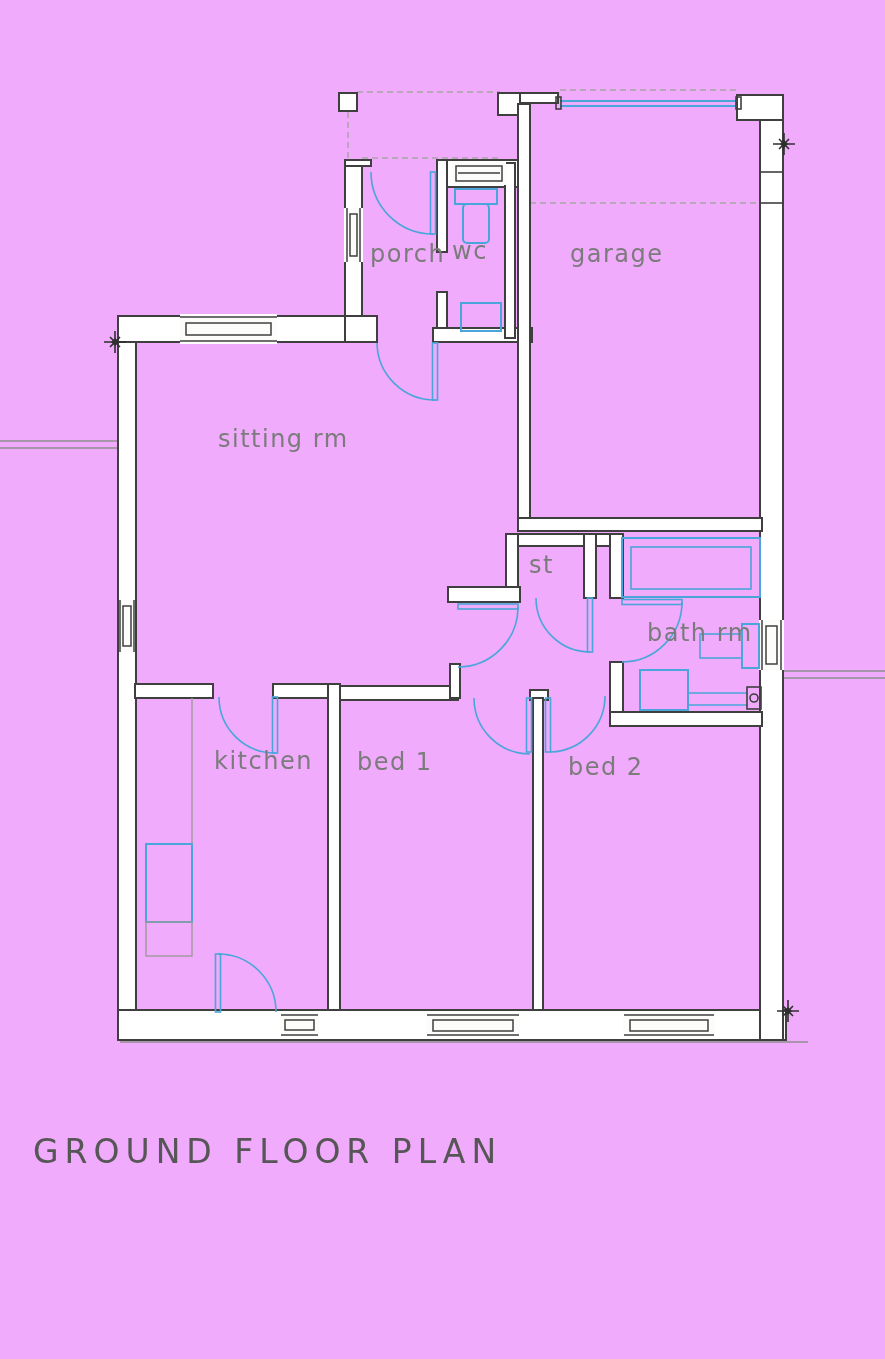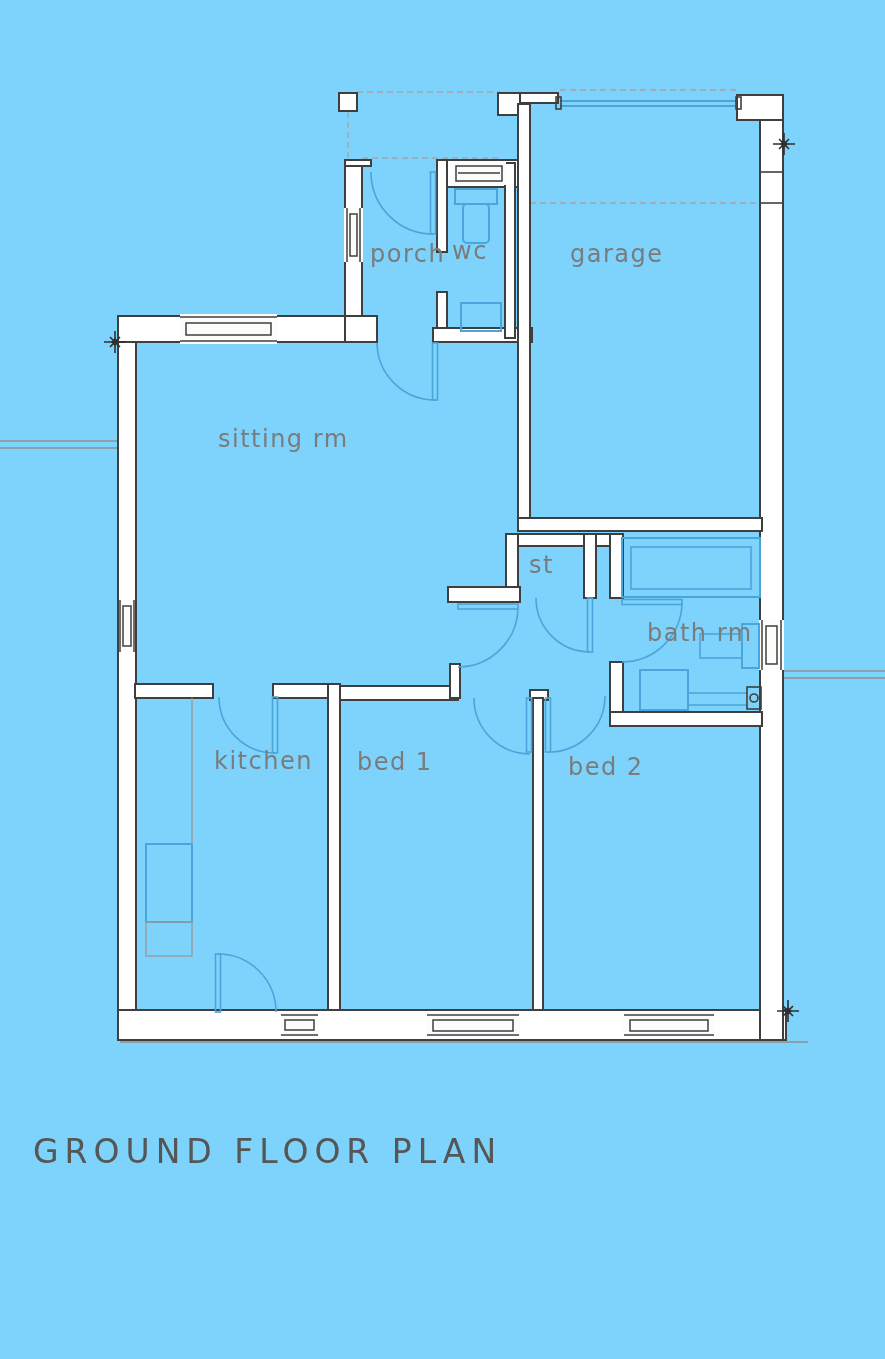--- a/index.html
+++ b/index.html
@@ -1,16 +1,16 @@
 <!DOCTYPE html>
 <html><head>
 <meta charset="utf-8">
 <style>
   html,body{margin:0;padding:0;background:#ffffff;}
-  .page{position:relative;width:885px;height:1359px;background:#7dd3fc;overflow:hidden;
+  .page{position:relative;width:885px;height:1359px;background:#f0abfc;overflow:hidden;
         font-family:"DejaVu Sans",sans-serif;}
   svg{display:block;}
   .wall{fill:#ffffff;stroke:#3f3f3f;stroke-width:2;}
   .wall-solidline{stroke:#3f3f3f;stroke-width:1.6;fill:none;}
   .blue{stroke:#4aa6da;stroke-width:2;fill:none;}
   .blue-thin{stroke:#4aa6da;stroke-width:1.6;fill:none;}
   .gray{stroke:#9a9a9a;stroke-width:1.4;fill:none;}
   .dashed{stroke:#a5a5a5;stroke-width:1.4;fill:none;stroke-dasharray:6 4;}
   .boundary{stroke:#8f8f8f;stroke-width:1.4;fill:none;}
   .cross{stroke:#2f2f2f;stroke-width:1.6;fill:none;}

